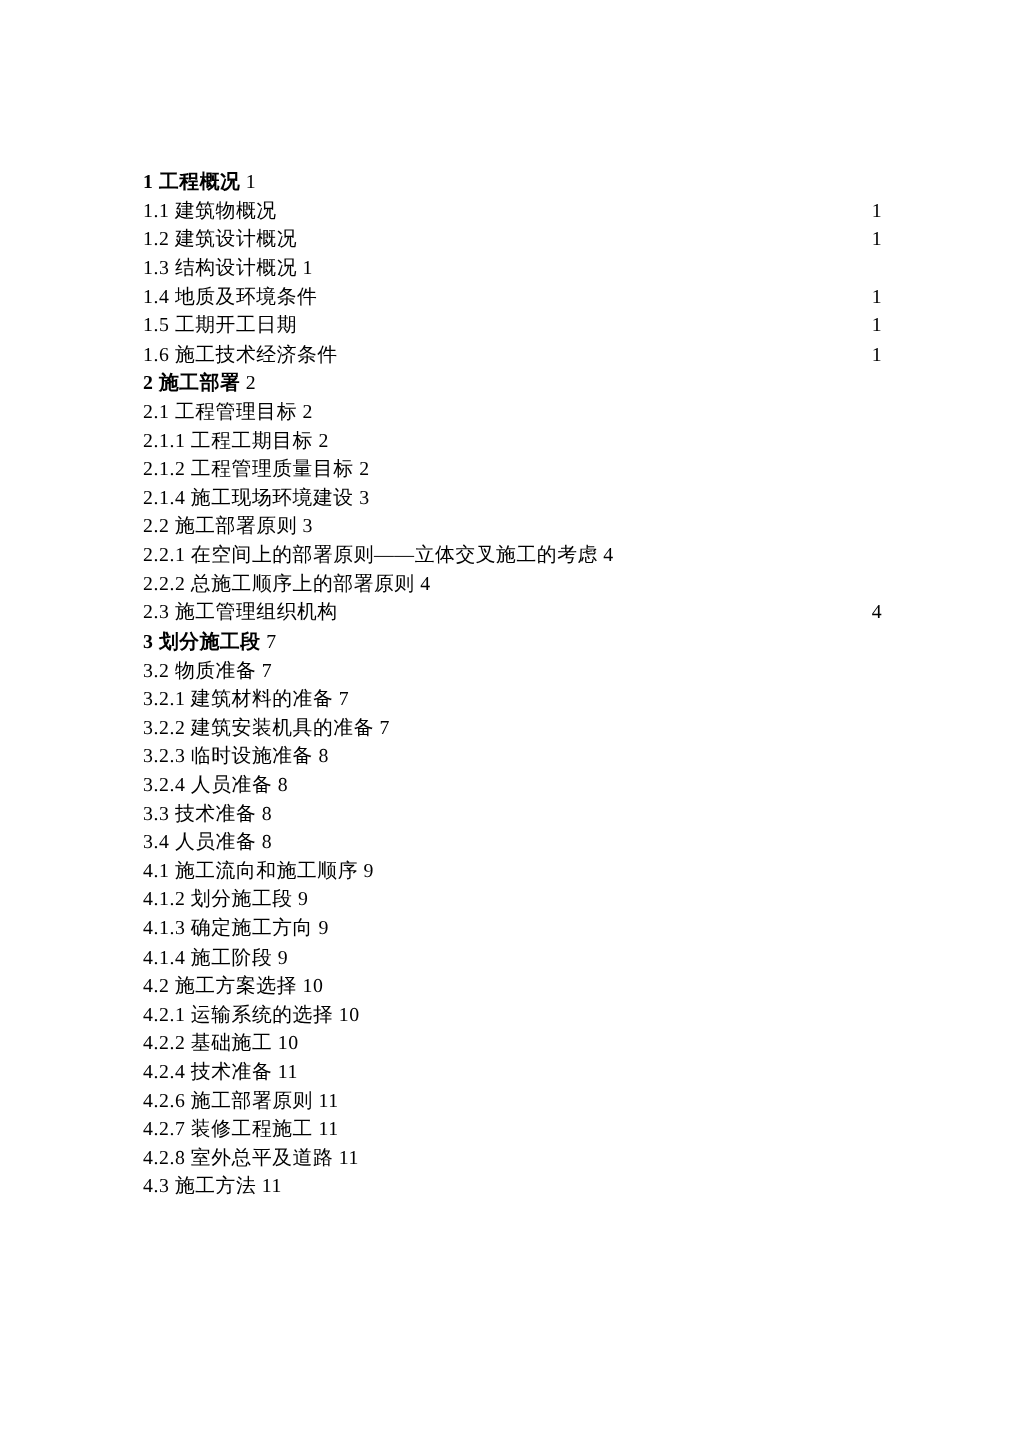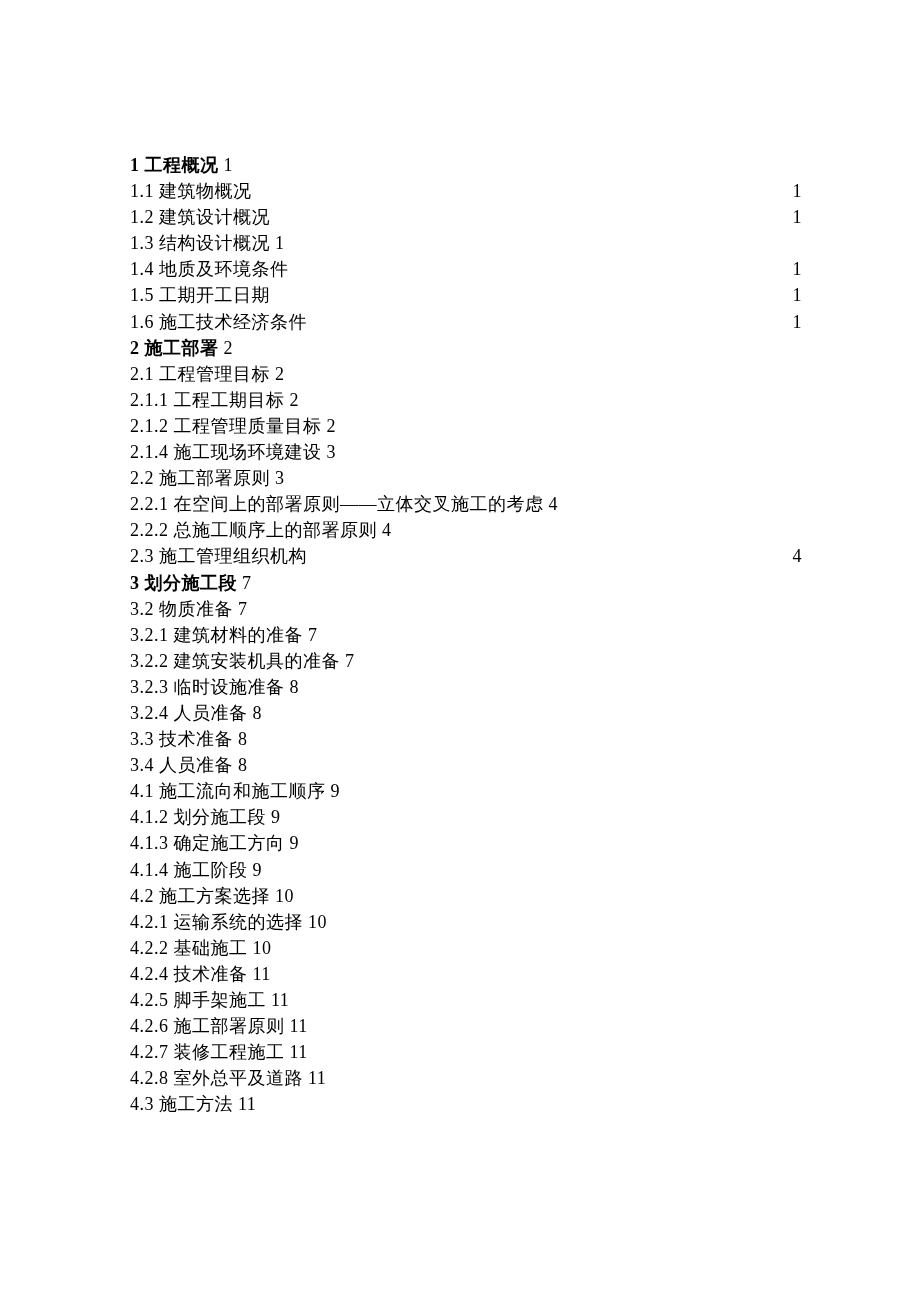--- a/index.html
+++ b/index.html
@@ -150,23 +150,20 @@
       <div class="toc-line">
         <span class="toc-left"><span class="num">4.2.1 </span><span>运输系统的选择</span><span> </span><span class="num">10</span></span>
       </div>
       <div class="toc-line">
         <span class="toc-left"><span class="num">4.2.2 </span><span>基础施工</span><span> </span><span class="num">10</span></span>
       </div>
       <div class="toc-line">
         <span class="toc-left"><span class="num">4.2.4 </span><span>技术准备</span><span> </span><span class="num">11</span></span>
       </div>
       <div class="toc-line">
-        <span class="toc-left"><span class="num">4.2.5 </span><span>脚手架施工</span><span> </span><span class="num">11</span></span>
-      </div>
-      <div class="toc-line">
         <span class="toc-left"><span class="num">4.2.6 </span><span>施工部署原则</span><span> </span><span class="num">11</span></span>
       </div>
       <div class="toc-line">
         <span class="toc-left"><span class="num">4.2.7 </span><span>装修工程施工</span><span> </span><span class="num">11</span></span>
       </div>
       <div class="toc-line">
         <span class="toc-left"><span class="num">4.2.8 </span><span>室外总平及道路</span><span> </span><span class="num">11</span></span>
       </div>
       <div class="toc-line">
         <span class="toc-left"><span class="num">4.3  </span><span>施工方法</span><span> </span><span class="num">11</span></span>

